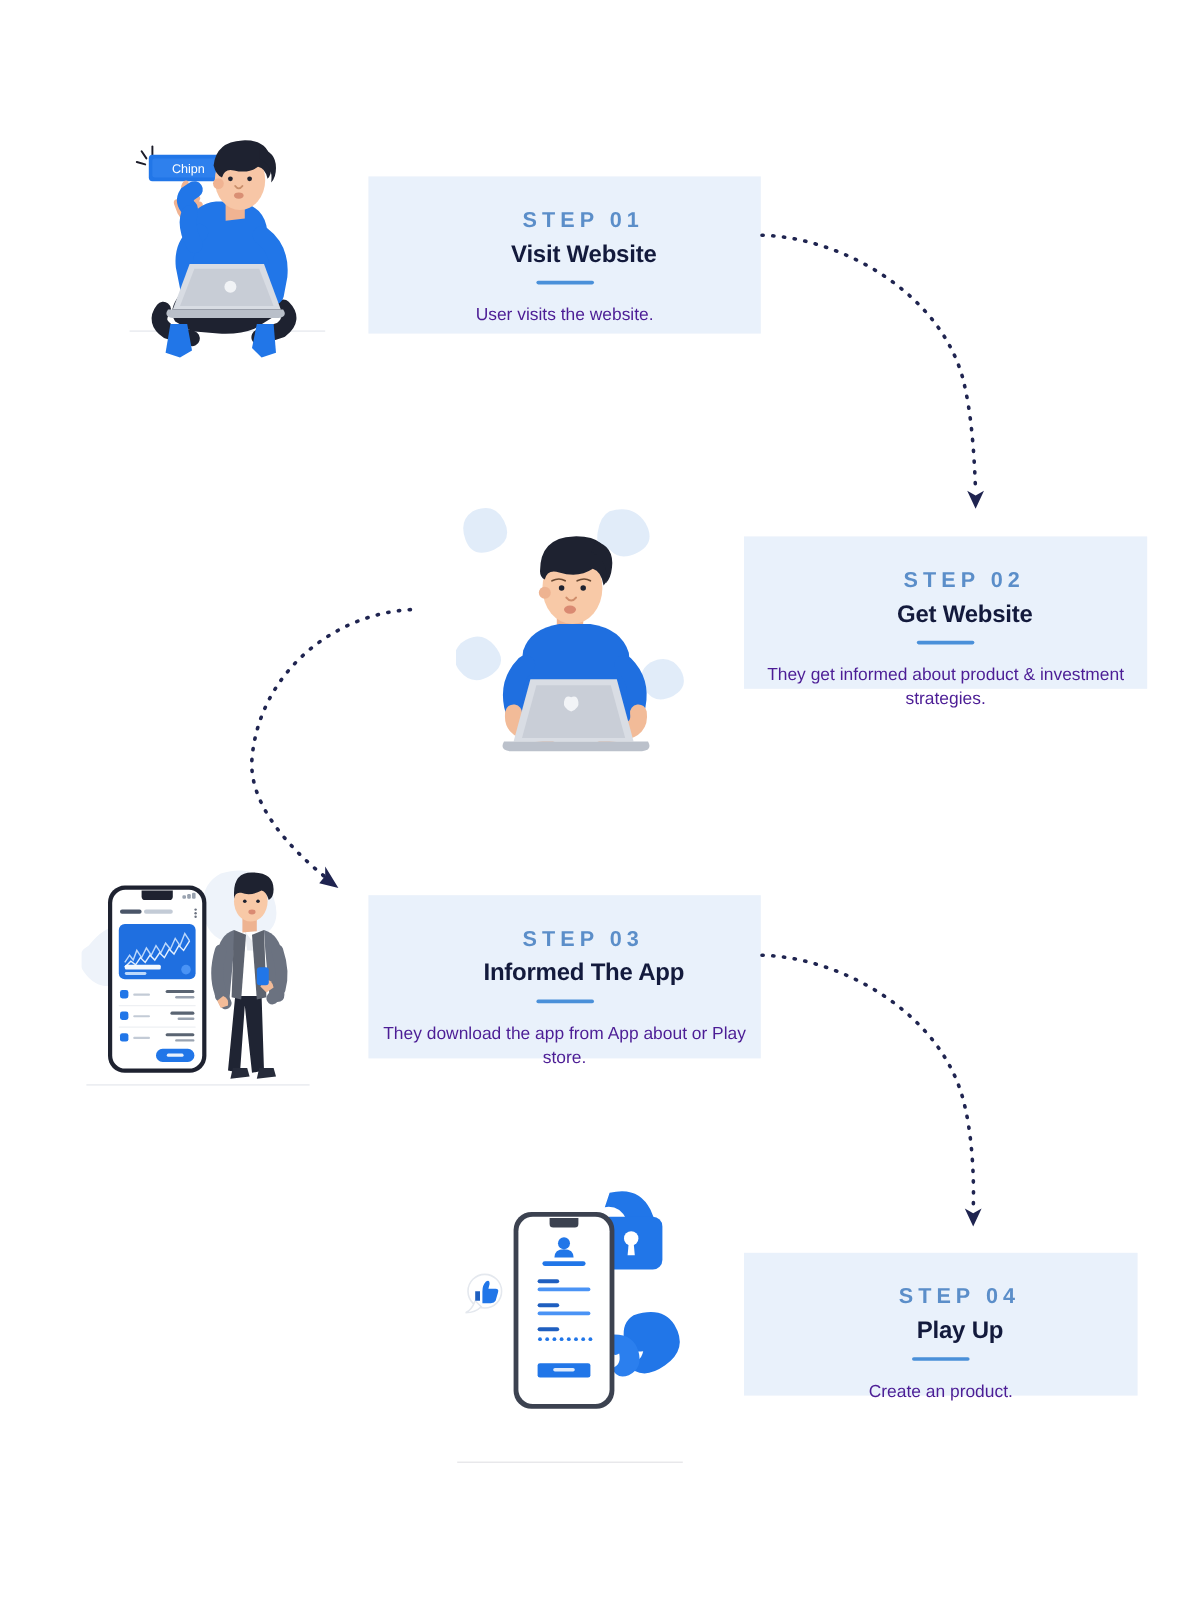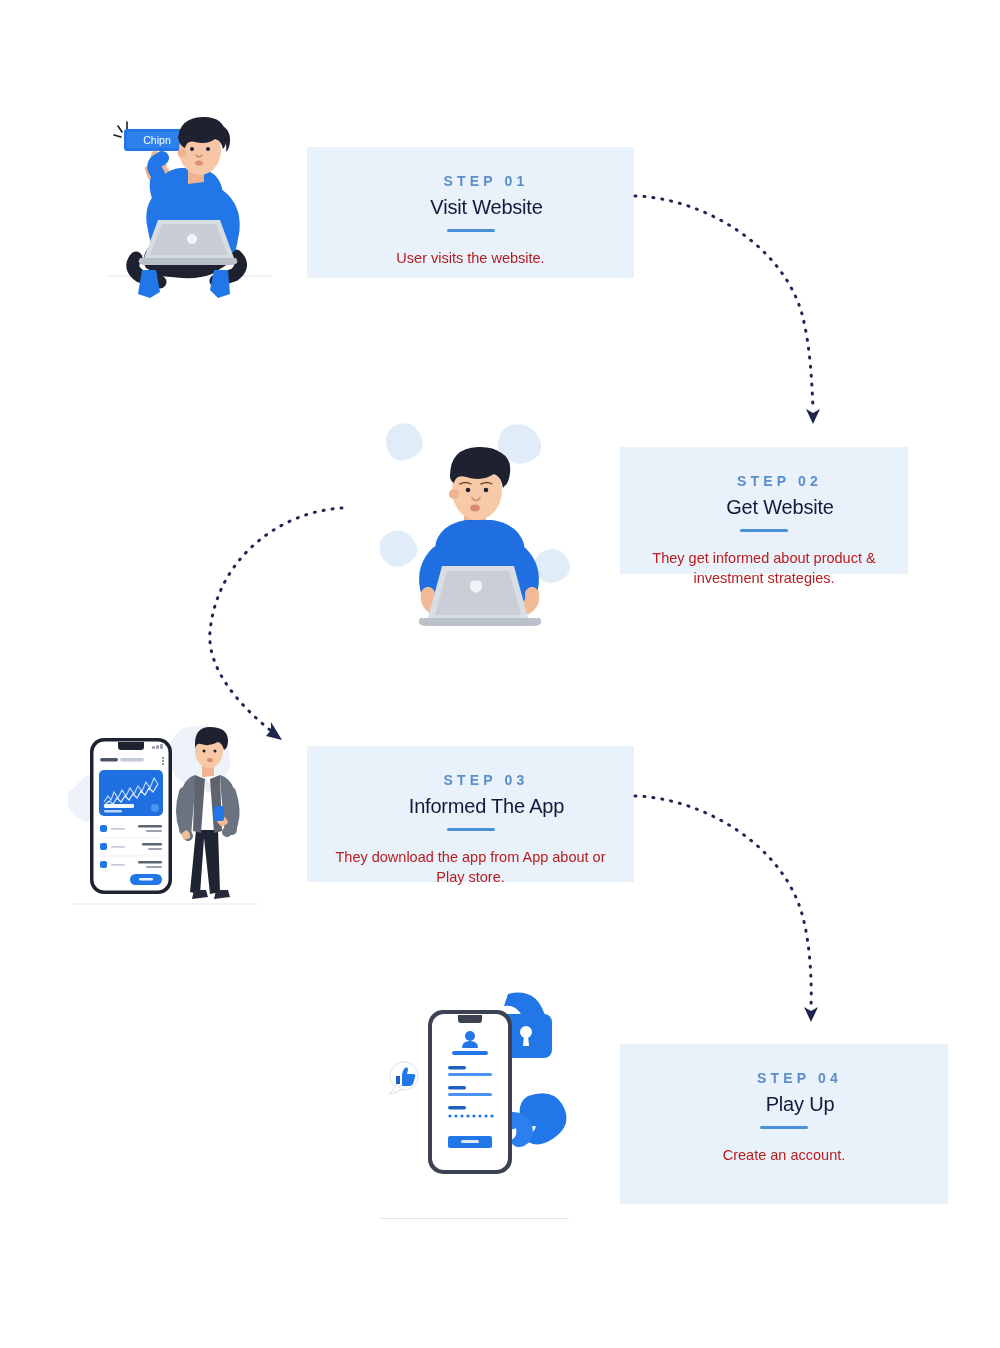--- a/index.html
+++ b/index.html
@@ -12,52 +12,52 @@
   #stage { position:relative; width:1000px; height:1348px; }
 
   
   .step-card {
     position:absolute;
     background:#e9f1fb;
     text-align:center;
     padding-top:26px;
   }
   .step-eyebrow {
-    font-size:14px;
+    font-size:18px;
     font-weight:700;
     letter-spacing:4.2px;
     color:#5b8ec9;
     margin-bottom:7px;
     padding-left:31px;
   }
   .step-title {
     font-size:20px;
-    font-weight:400;
+    font-weight:700;
     color:#131a3c;
     letter-spacing:-.2px;
     margin-bottom:10px;
     margin-left:32px;
   }
   .step-rule {
     width:48px; height:3px;
     background:#4a90d9;
     margin:0 auto 16px auto;
     border-radius:2px;
   }
   .step-desc {
     font-size:14.5px;
     line-height:1.38;
-    color:#b91c1c;
-    padding:0 28px;
+    color:#4c1d95;
+    padding:0 12px;
   }
 
   .card-1 { left:307px; top:147px;  width:327px; height:131px; }
-  .card-2 { left:620px; top:447px;  width:288px; height:127px; }
+  .card-2 { left:620px; top:447px;  width:336px; height:127px; }
   .card-3 { left:307px; top:746px;  width:327px; height:136px; }
-  .card-4 { left:620px; top:1044px; width:328px; height:160px;text-align:center; }
+  .card-4 { left:620px; top:1044px; width:328px; height:119px;text-align:center; }
 
   
   .illus { position:absolute; }
   .illus svg { display:block; }
 
   .illus-1 { left:96px;  top:108px;  width:185px; height:205px;text-align:center; }
   .illus-2 { left:380px; top:418px;  width:200px; height:212px; }
   .illus-3 { left:68px;  top:718px;  width:195px; height:202px; }
   .illus-4 { left:382px; top:988px;  width:198px; height:204px; }
 
@@ -345,18 +345,18 @@
       <path d="M14 96 q-3 8 -8 10 q8 0 13 -5 z" fill="#ffffff" stroke="#e4e8ee" stroke-width="1.3"></path>
       <path d="M18 88 l0 8 -4 0 0 -8 z" fill="#1f5fc0"></path>
       <path d="M20 88 q0-5 3-8 q3-2 3 2 l-1 4 6 0 q3 0 2 3 l-2 7 q-1 2 -4 2 l-7 0 z" fill="#2176e8"></path>
     </svg>
   </div>
 
   <div class="step-card card-4">
     <div class="step-eyebrow">STEP 04</div>
     <div class="step-title">Play Up</div>
     <div class="step-rule"></div>
-    <div class="step-desc">Create an account.</div>
+    <div class="step-desc">Create an product.</div>
   </div>
 
   <div class="bottom-rule"></div>
 
 </div>
 
 </body></html>

